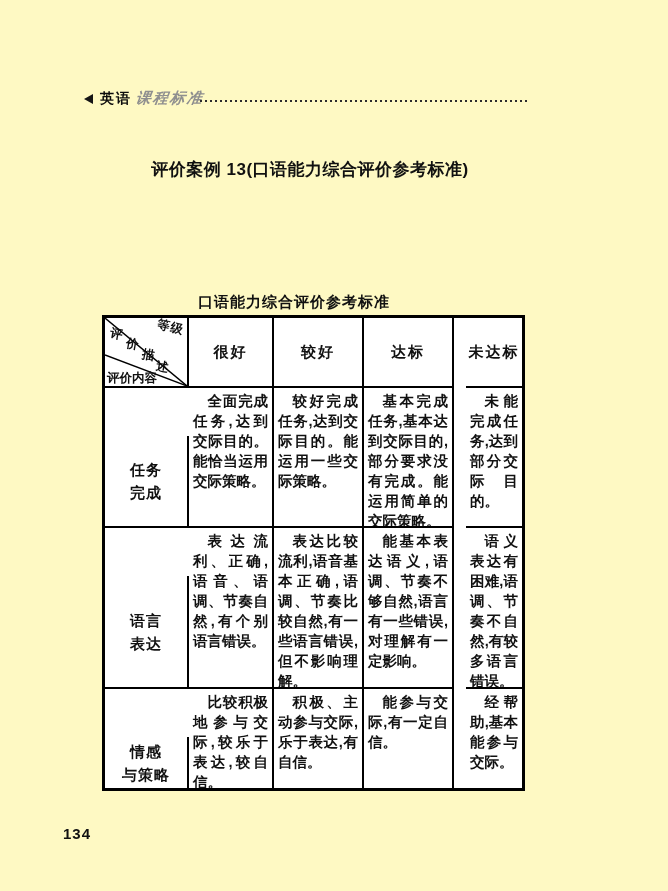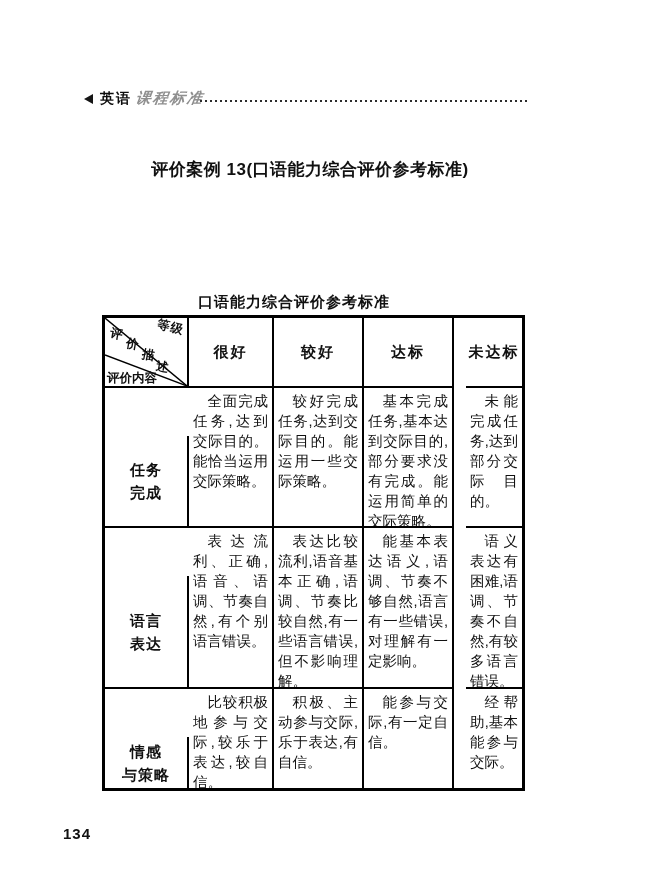--- a/index.html
+++ b/index.html
@@ -1,20 +1,20 @@
 <!DOCTYPE html>
 <html><head>
 <meta charset="utf-8">
 <style>
   * { margin: 0; padding: 0; box-sizing: border-box; }
   html, body { background: #e8e8e8; }
   .page {
     position: relative;
     width: 668px; height: 891px;
-    background: #ffffff;
+    background: #fef9c3;
     font-family: "Liberation Sans", "DejaVu Sans", sans-serif;
     color: #111;
     overflow: hidden;
   }
 
   
   .running-head {
     position: absolute; left: 84px; top: 89px; width: 460px; height: 22px;
   }
   .tri {
@@ -89,21 +89,21 @@
   .hcell {
     display: flex; align-items: center; justify-content: center;
     font-size: 15px; font-weight: 700; letter-spacing: 2px;
   }
   .lcell {
     display: flex; flex-direction: column; align-items: center; justify-content: center;
     font-size: 15px; font-weight: 700; line-height: 23px; letter-spacing: 1px; margin-top: 48px;
   }
   .tcell {
     padding: 3px 4px 0 4px;
-    font-size: 14.5px; font-weight: 400; line-height: 20px;
+    font-size: 14.5px; font-weight: 700; line-height: 20px;
     text-indent: 1em;
     text-align: justify; text-justify: inter-character;
     overflow: hidden;
   }
 
   .page-number {
     position: absolute; left: 63px; top: 825px;
     font-size: 15px; font-weight: 700; letter-spacing: 1px;
   }
 </style>

